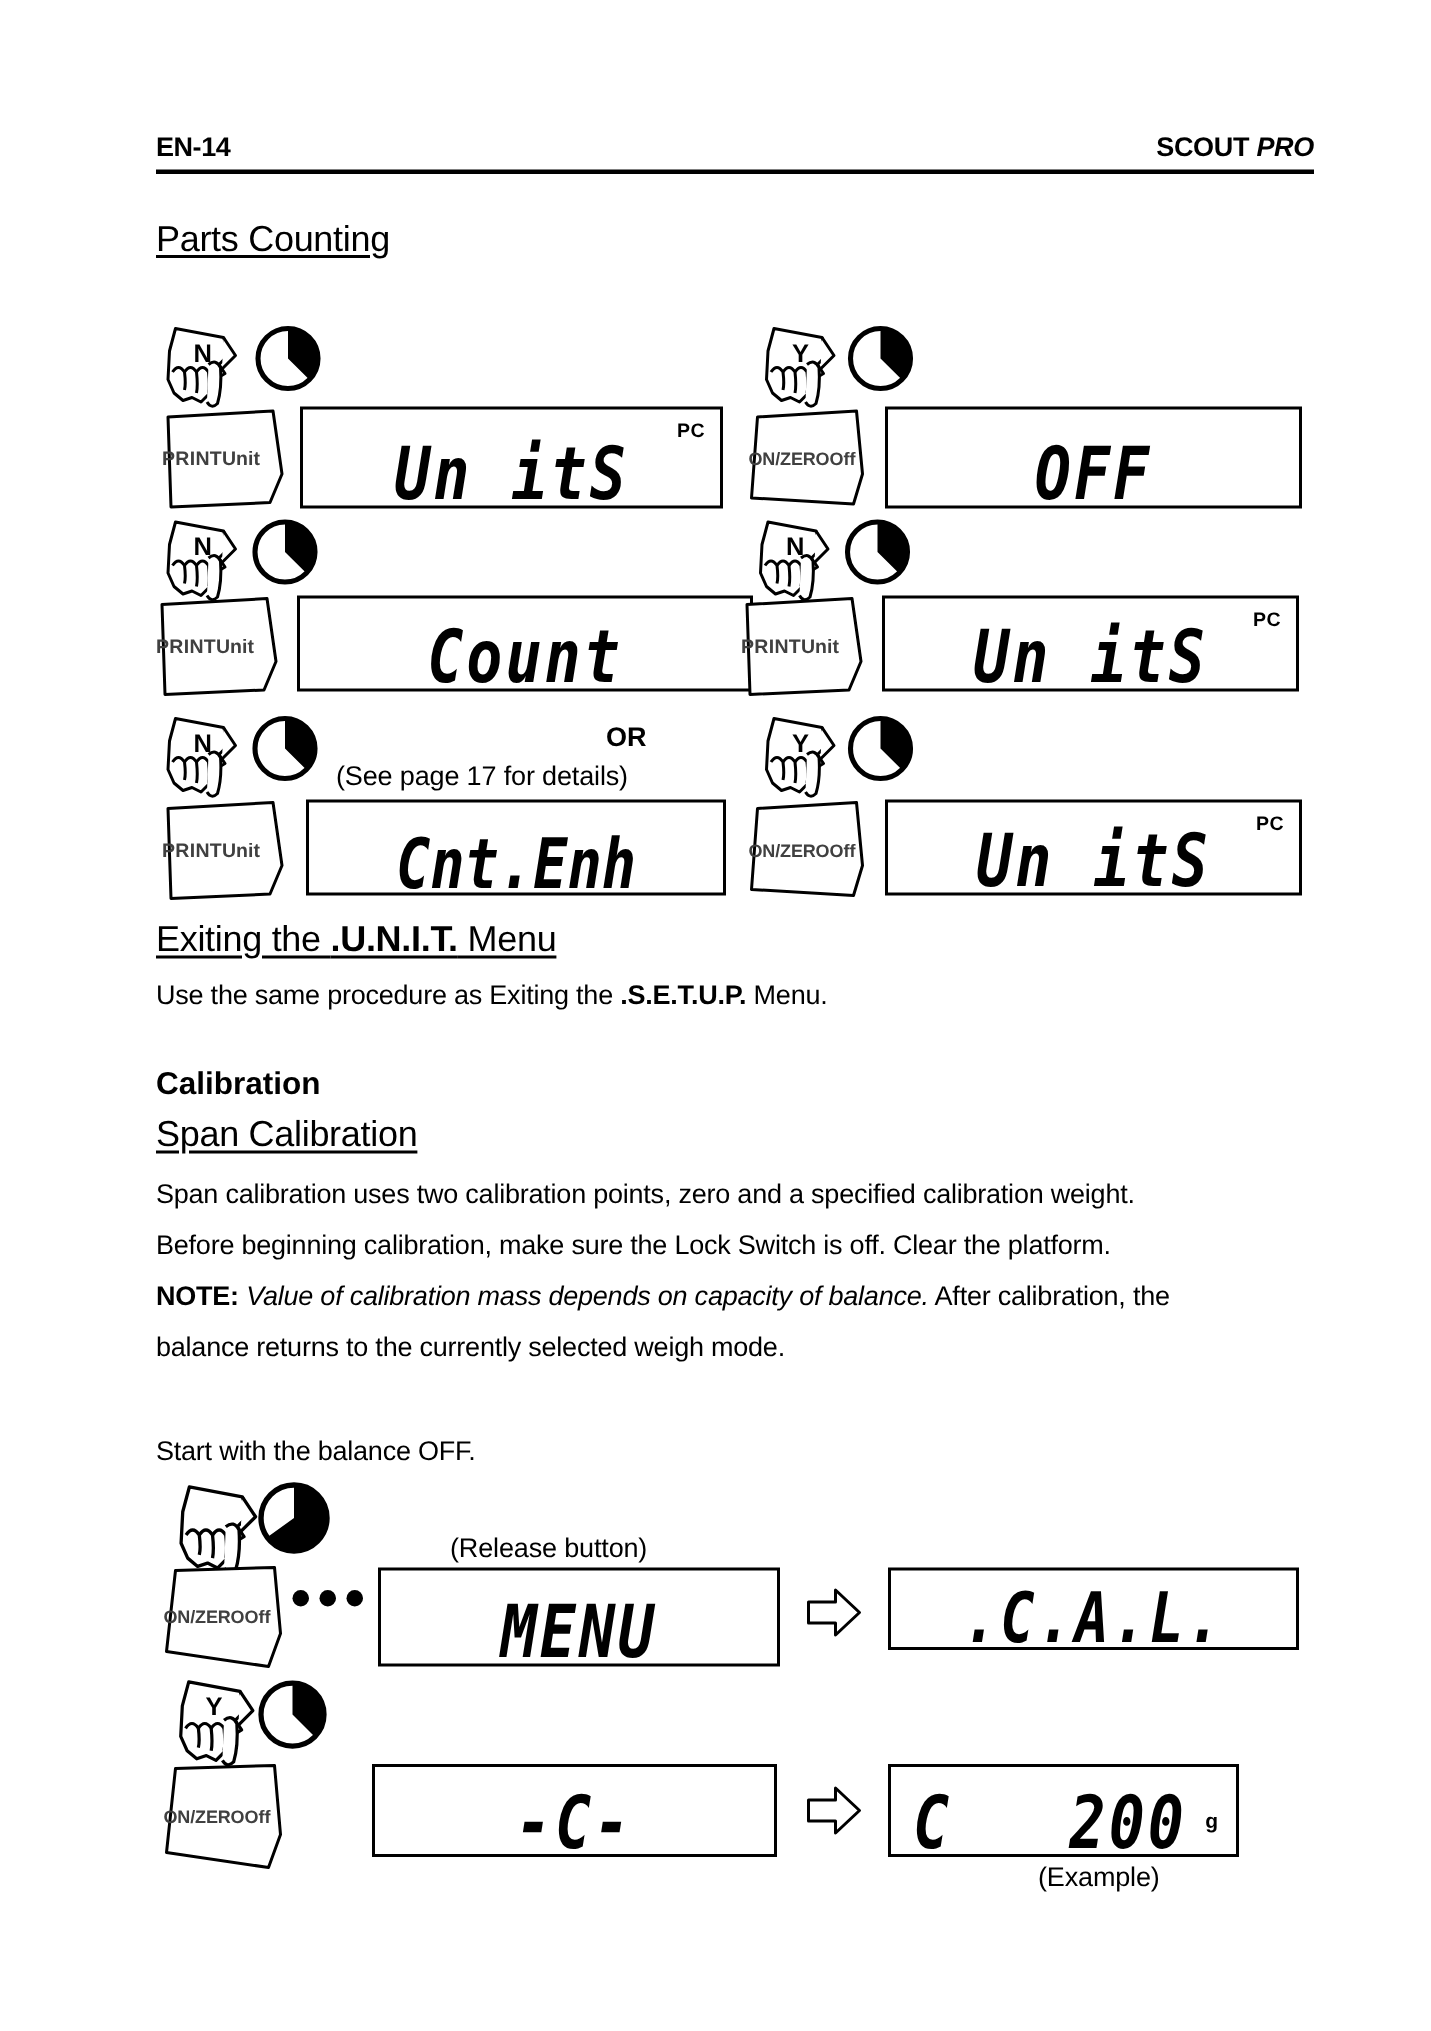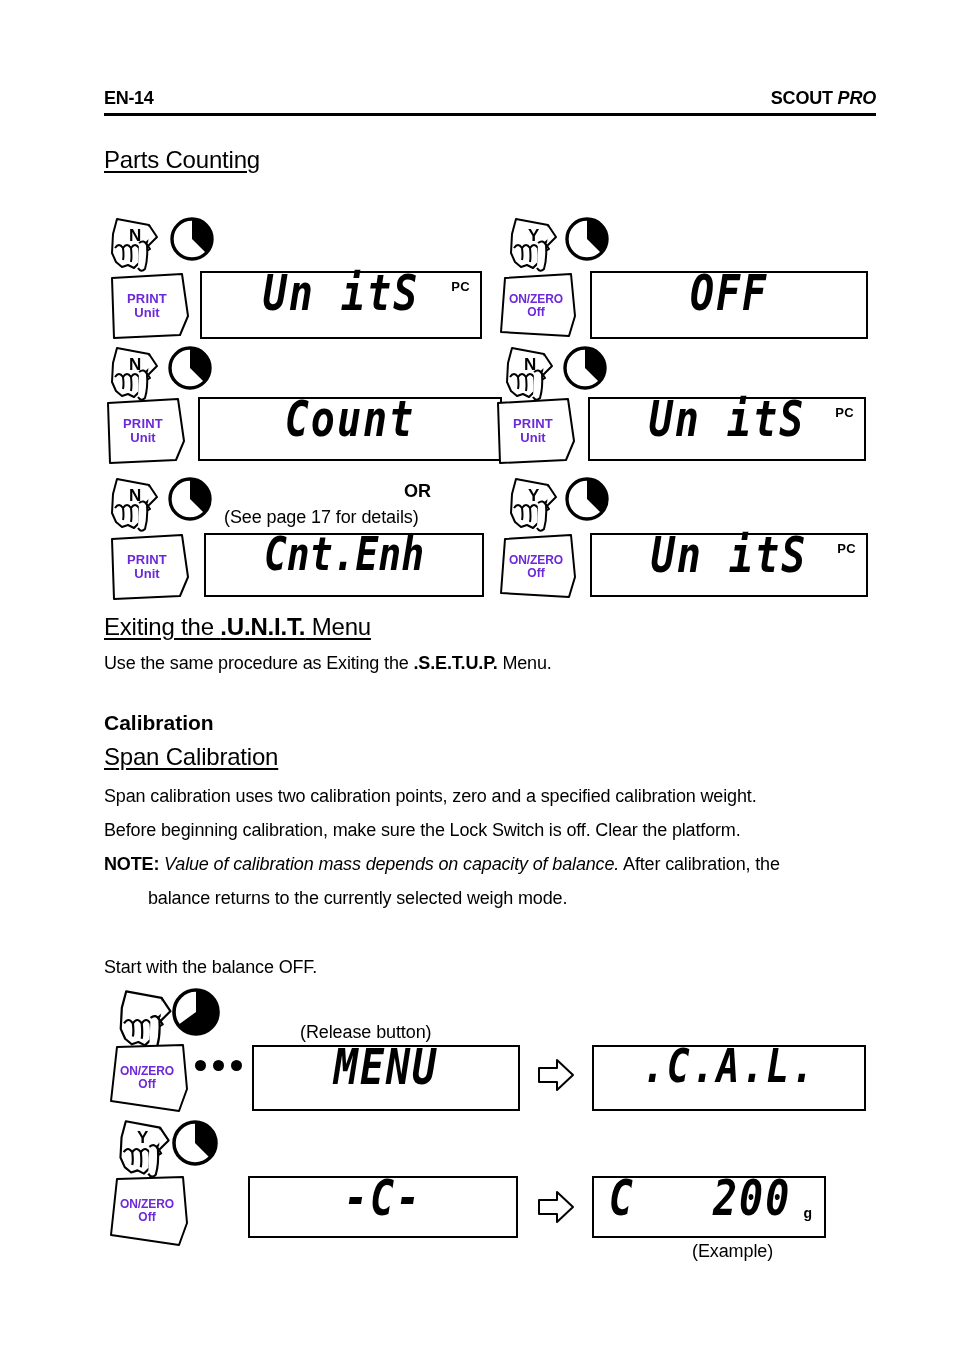--- a/index.html
+++ b/index.html
@@ -68,38 +68,38 @@
 
   
   .pie { position:absolute; }
   .pie svg { display:block; }
 
   
   .key { position:absolute; }
   .key svg { position:absolute; left:0; top:0; }
   .key .ktxt {
     position:absolute; left:0; top:0; width:100%; height:100%;
-    display:flex; flex-direction:column; align-items:center; justify-content:center;
-    color:#6d28d9; line-height:1.05; pointer-events:none;
+    display:flex; align-items:center; 
+    color:#404040; line-height:1.05; pointer-events:none;
   }
   .key .k1 { font-weight:bold; }
   .key .k2 { font-weight:bold; }
 
   .key.print .k1 { font-size:13px; letter-spacing:0.2px; }
   .key.print .k2 { font-size:13px; }
   .key.onzero .k1 { font-size:12px; letter-spacing:-0.1px; }
   .key.onzero .k2 { font-size:12px; }
   .key .ktxt { padding-right:6px; }
 
   
   .lcd {
     position:absolute;
     border:2.5px solid #000;
     background:#fff;
-    display:flex; align-items:flex-start; justify-content:center;
+    display:flex; align-items:flex-end; justify-content:center;
   }
   .lcd .seg {
     font-family:"DejaVu Sans Mono", monospace;
     font-weight:bold;
     font-style:italic;
     letter-spacing:2px;
     line-height:1;
     transform:scaleY(1.22);
     white-space:pre;
   }
@@ -348,21 +348,21 @@
 
   <div class="para" style="left:92px; top:648px; width:790px;"><span>Use the same procedure as Exiting the </span><b>.S.E.T.U.P.</b><span> Menu.</span></div>
 
   <div class="h-bold" style="left:92px; top:711px;">Calibration</div>
   <div class="h-under" style="left:92px; top:743px;">Span Calibration</div>
 
   <div class="para" style="left:92px; top:781px; width:790px;">Span calibration uses two calibration points, zero and a specified calibration weight.</div>
   <div class="para" style="left:92px; top:849px; width:790px;"><b>NOTE:</b><i> Value of calibration mass depends on capacity of balance.</i><span>  After calibration, the</span></div>
 
   <div class="para" style="left:92px; top:815px; width:790px;">Before beginning calibration, make sure the Lock Switch is off.  Clear the platform.</div>
-  <div class="para" style="left:92px; top:883px; width:790px;margin-left:44px;">balance returns to the currently selected weigh mode.</div>
+  <div class="para" style="left:92px; top:883px; width:790px;">balance returns to the currently selected weigh mode.</div>
 
   <div class="para" style="left:92px; top:952px; width:790px;">Start with the balance OFF.</div>
 
   <div class="step">
     <div class="hand" style="left:103px; top:988px; width:60px; height:64px;">
       <svg viewBox="0 0 54 58">
         <path d="M6 18 L10 3 L42 9 L46 20 L39 27 L43 33 L33 39 L33 46 L27 52 L21 49 L15 51 L9 46 L5 37 Z" fill="#fff" stroke="#000" stroke-width="2" stroke-linejoin="round"></path>
         <path d="M42 9 L50 21 L41 30" fill="#fff" stroke="#000" stroke-width="2" stroke-linejoin="round"></path>
         <path d="M8 32 q4 -6 8 0 q1 8 0 12" fill="none" stroke="#000" stroke-width="2"></path>
         <path d="M16 32 q4 -6 8 0 q1 9 0 14" fill="none" stroke="#000" stroke-width="2"></path>
@@ -393,21 +393,21 @@
     </div>
     <div class="cap" style="left:288px; top:1022px;text-align:right;">(Release button)</div>
     <div class="lcd" style="left:240px; top:1045px; width:268px; height:66px;">
       <span class="seg" style="font-size:40px;">MENU</span>
     </div>
     <div class="arrow" style="left:525px; top:1056px;">
       <svg width="38" height="38" viewBox="0 0 38 38">
         <path d="M2 12 L20 12 L20 4 L36 19 L20 34 L20 26 L2 26 Z" fill="#fff" stroke="#000" stroke-width="2" stroke-linejoin="round"></path>
       </svg>
     </div>
-    <div class="lcd" style="left:580px; top:1045px; width:274px; height:66px;">
+    <div class="lcd" style="left:580px; top:1045px; width:274px; height:55px;">
       <span class="seg" style="font-size:38px;">.C.A.L.</span>
     </div>
   </div>
 
   <div class="step">
     <div class="hand" style="left:103px; top:1118px; width:58px; height:62px;">
       <svg viewBox="0 0 54 58">
         <path d="M6 18 L10 3 L42 9 L46 20 L39 27 L43 33 L33 39 L33 46 L27 52 L21 49 L15 51 L9 46 L5 37 Z" fill="#fff" stroke="#000" stroke-width="2" stroke-linejoin="round"></path>
         <path d="M42 9 L50 21 L41 30" fill="#fff" stroke="#000" stroke-width="2" stroke-linejoin="round"></path>
         <path d="M8 32 q4 -6 8 0 q1 8 0 12" fill="none" stroke="#000" stroke-width="2"></path>

